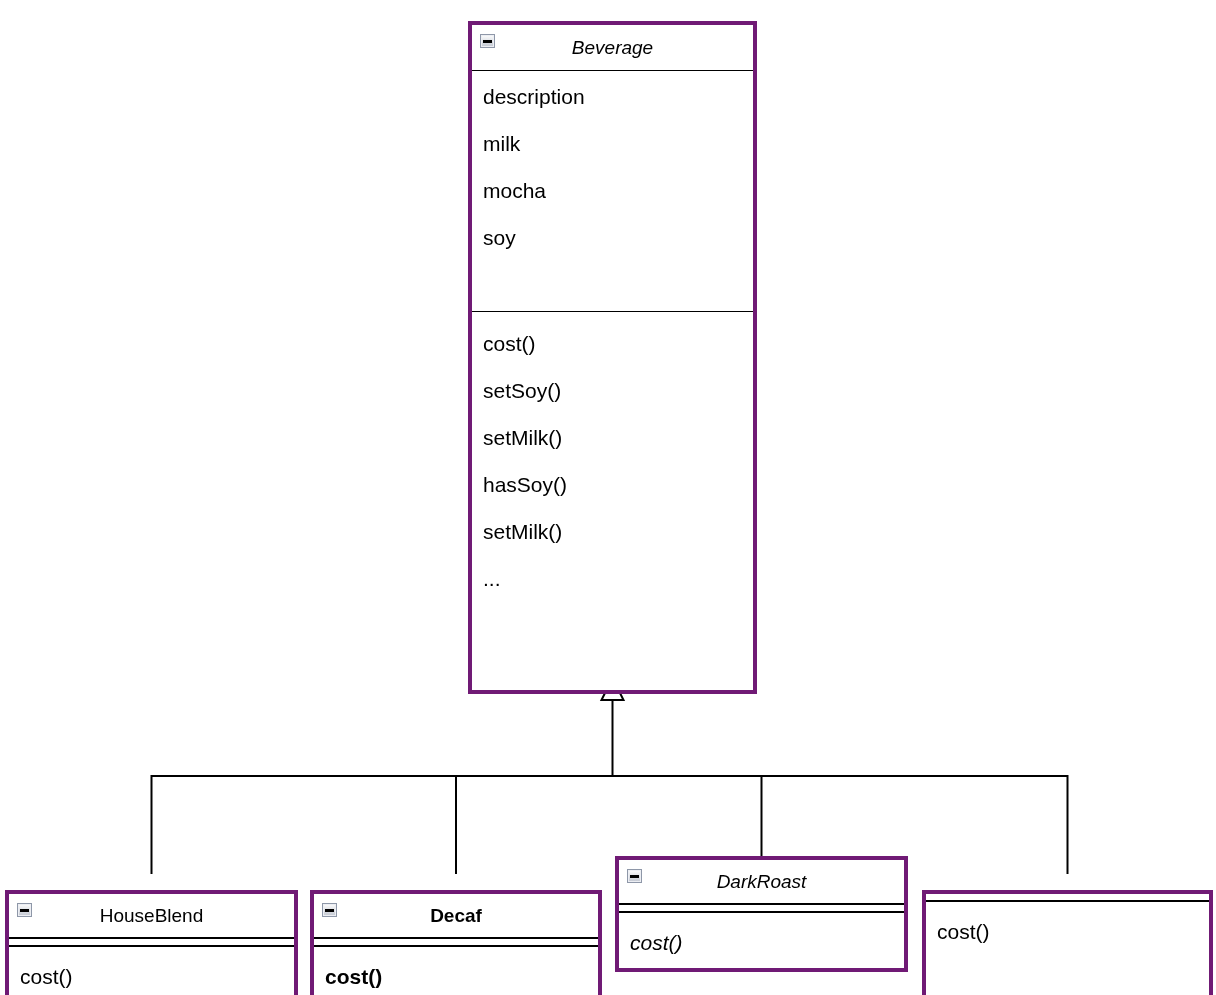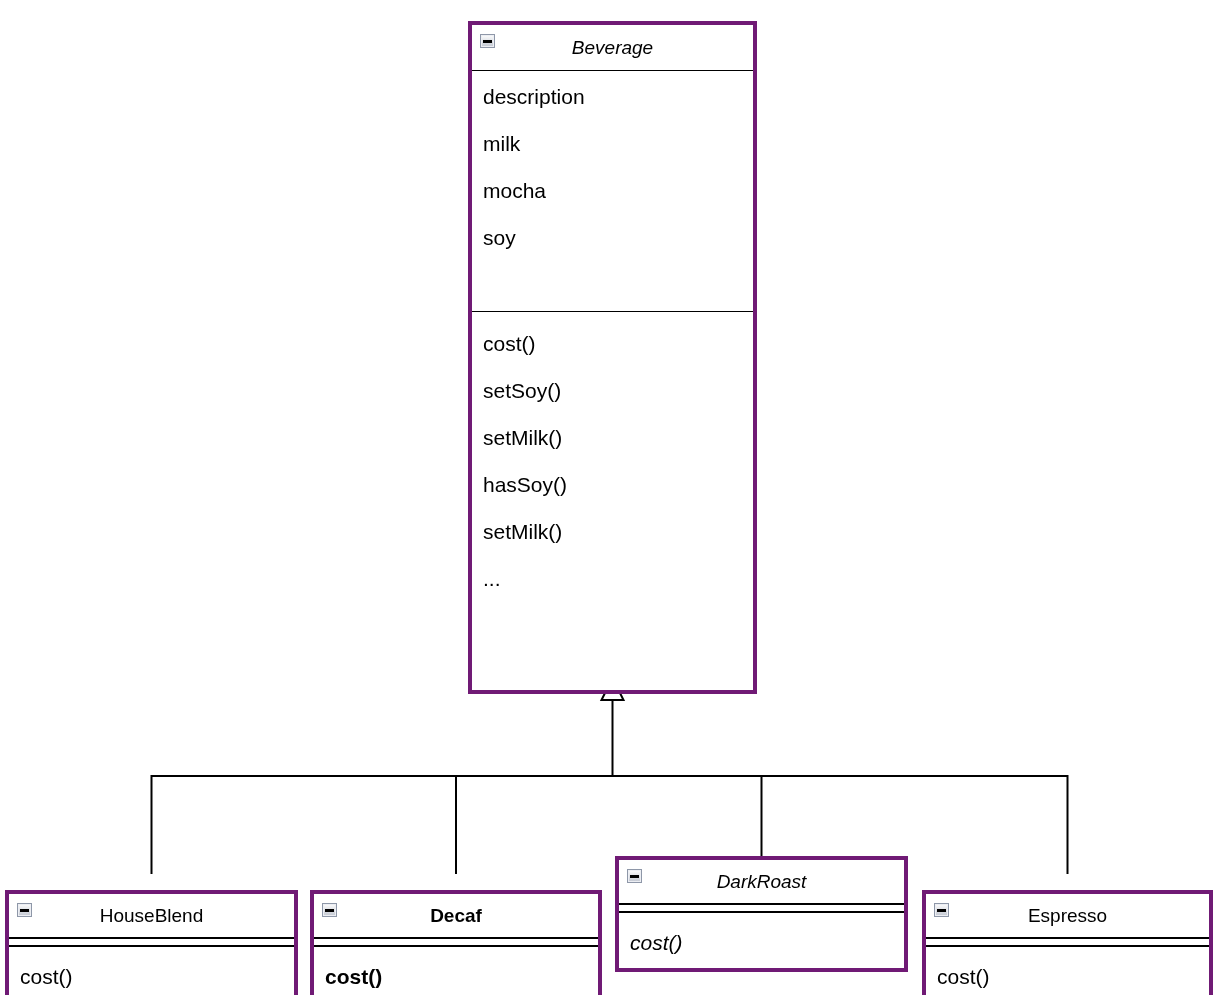--- a/index.html
+++ b/index.html
@@ -173,23 +173,19 @@
       <span class="collapse-icon"></span>
       <span class="class-title">DarkRoast</span>
     </div>
     <div class="empty-compartment"></div>
     <div class="methods-compartment">
         <div class="member">cost()</div>
       </div>
   </div>
 
   <div class="uml-class child pos-espresso">
-    <div class="class-header">
-      <span class="collapse-icon"></span>
-      <span class="class-title">Espresso</span>
-    </div>
     <div class="empty-compartment"></div>
     <div class="methods-compartment">
         <div class="member">cost()</div>
       </div>
   </div>
 
 </div>
 
 </body></html>

